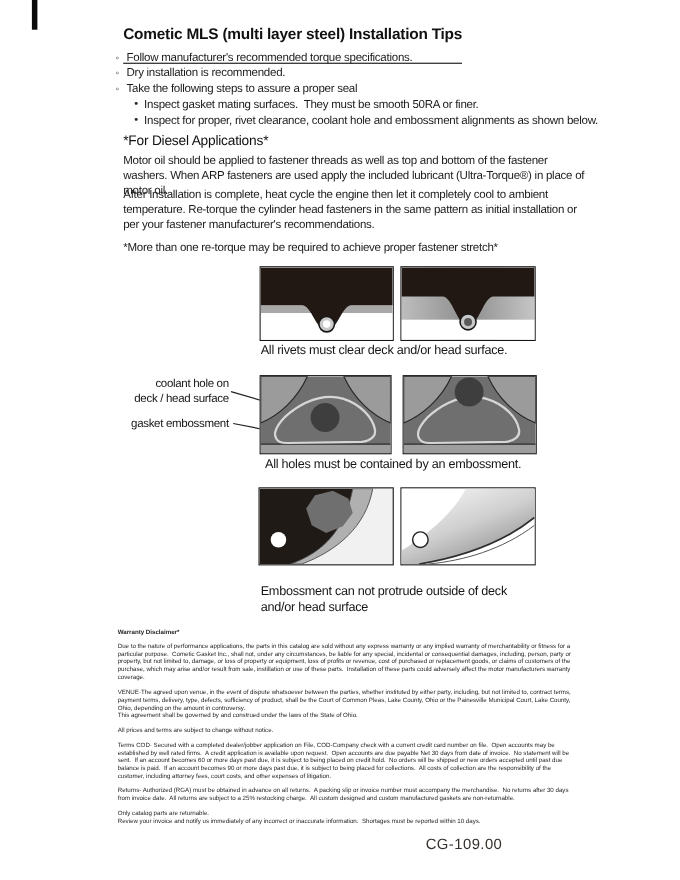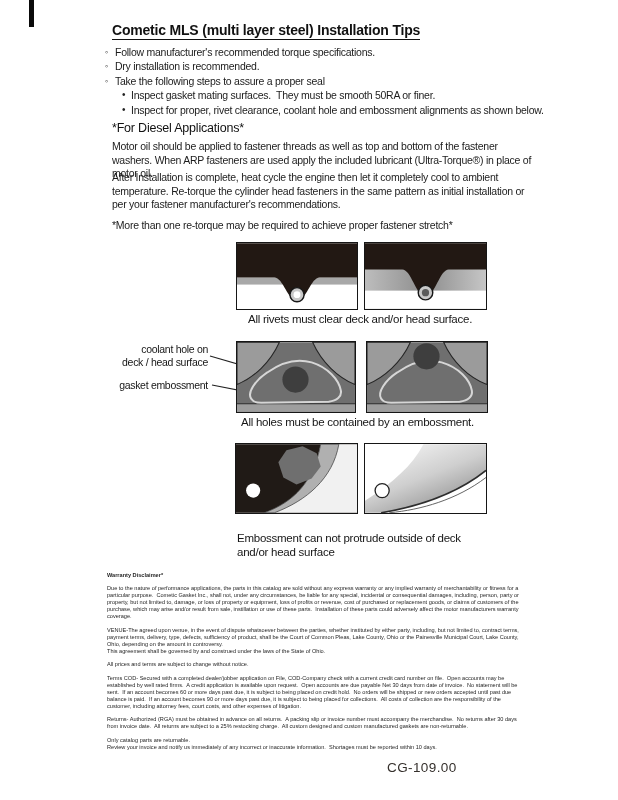--- a/index.html
+++ b/index.html
@@ -3,21 +3,21 @@
 <meta charset="utf-8">
 <style>
   html,body{margin:0;padding:0;background:#ffffff;}
   .page{
     position:relative;width:618px;height:800px;background:#ffffff;overflow:hidden;
     font-family:"Liberation Sans", sans-serif;color:#1c1c1c;
   }
   .artifact{position:absolute;left:29px;top:0;width:5px;height:27px;background:#0a0a0a;}
   .title{
     position:absolute;left:112px;top:22px;font-size:14px;font-weight:bold;
-    letter-spacing:-0.2px;border-bottom:1.6px solid #111;padding-bottom:1px;color:#111;
+    letter-spacing:-0.2px;border-bottom:1.6px solid #111;padding-bottom:19px;color:#111;
   }
   .bullets{position:absolute;left:105px;top:45px;font-size:10.5px;letter-spacing:-0.25px;line-height:14.4px;}
   .brow{display:flex;}
   .bmark{width:10px;flex:0 0 10px;font-size:9px;line-height:14.4px;color:#222;}
   .sub{margin-left:17px;}
   .sub .bmark{width:9px;flex:0 0 9px;font-size:10px;}
   .btext{white-space:pre-wrap;}
   .diesel-h{position:absolute;left:112px;top:121px;font-size:12.5px;font-weight:normal;letter-spacing:-0.2px;color:#111;}
   .para{position:absolute;left:112px;width:428px;font-size:10.5px;line-height:13.6px;letter-spacing:-0.25px;white-space:pre-wrap;}
   .p1{top:140px;}
@@ -92,21 +92,21 @@
             <stop offset="1" stop-color="#c6c6c6"></stop>
         </linearGradient>
       </defs>
       <rect x="0" y="0" width="120" height="65" fill="url(#g1)"></rect>
       <rect x="0" y="47" width="120" height="18" fill="#ffffff"></rect>
       <path d="M0,0 L120,0 L120,26 L83,26 C74,26 70,52 60,52 C50,52 46,26 37,26 L0,26 Z" fill="#221813"></path>
       <circle cx="60" cy="49" r="7.2" fill="#c9c9c9" stroke="#171717" stroke-width="1.4"></circle>
       <circle cx="60" cy="49" r="3.6" fill="#5a5a5a"></circle>
     </svg>
   </div>
-  <div class="dcaption" style="left:237px;top:313px;margin-left:11px;">All rivets must clear deck and/or head surface.</div>
+  <div class="dcaption" style="left:237px;top:313px;">All rivets must clear deck and/or head surface.</div>
 
   <div class="dlabel" style="left:236px;top:327px;width:120px;">RIGHT</div>
   <div class="dlabel" style="left:366px;top:327px;width:122px;">WRONG</div>
 
   <div class="ann" style="left:104px;top:343px;width:104px;">coolant hole on
 deck / head surface</div>
   <div class="ann" style="left:98px;top:379px;width:110px;">gasket embossment</div>
   <svg class="leaders" viewBox="0 0 100 55">
     <line x1="2" y1="8" x2="88" y2="33" stroke="#222" stroke-width="1.1"></line>
     <line x1="4" y1="37" x2="55" y2="47" stroke="#222" stroke-width="1.1"></line>

